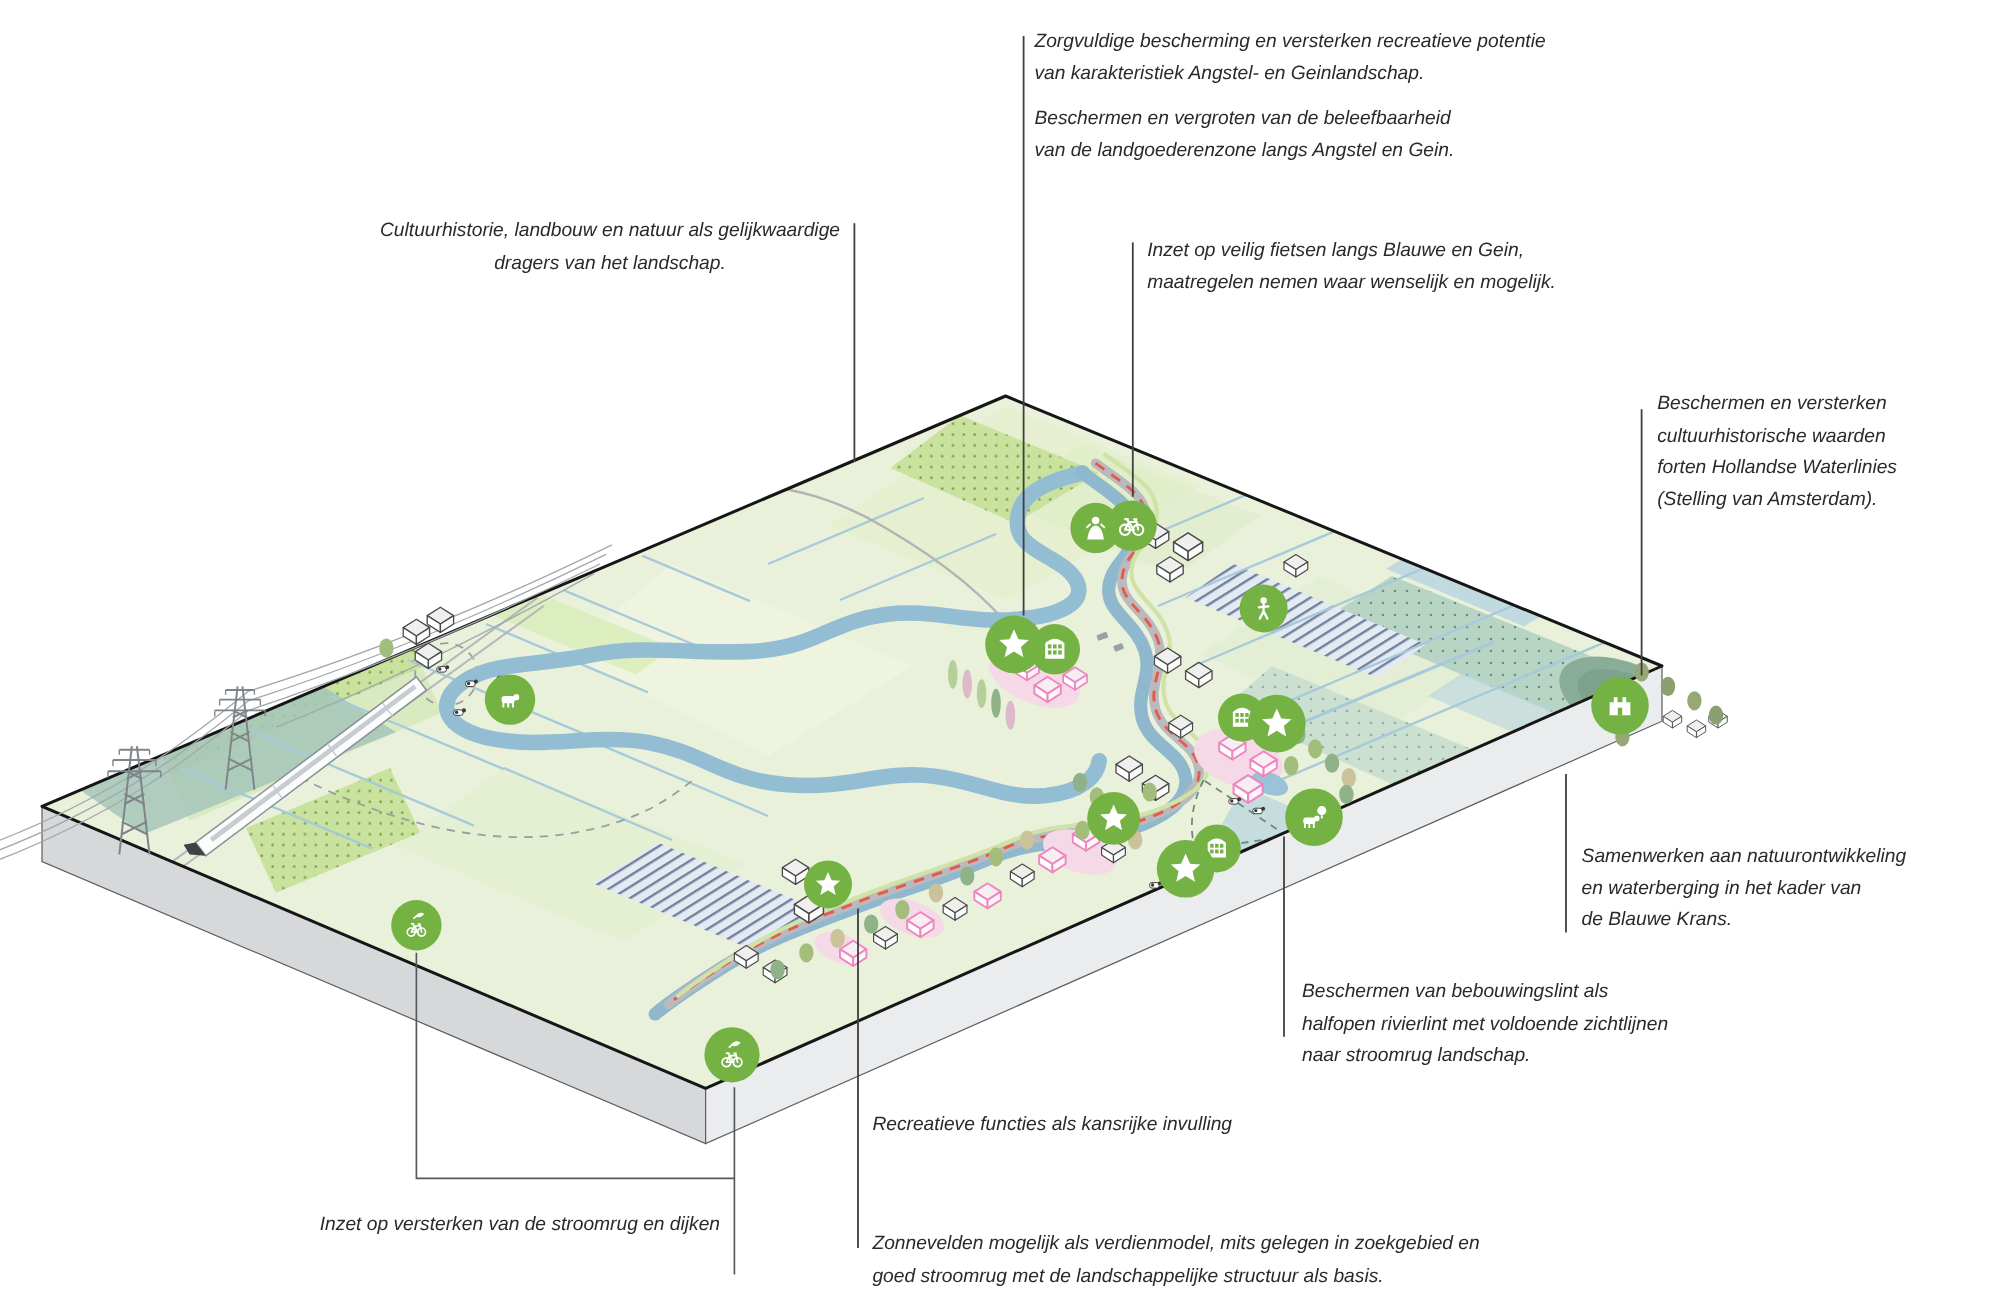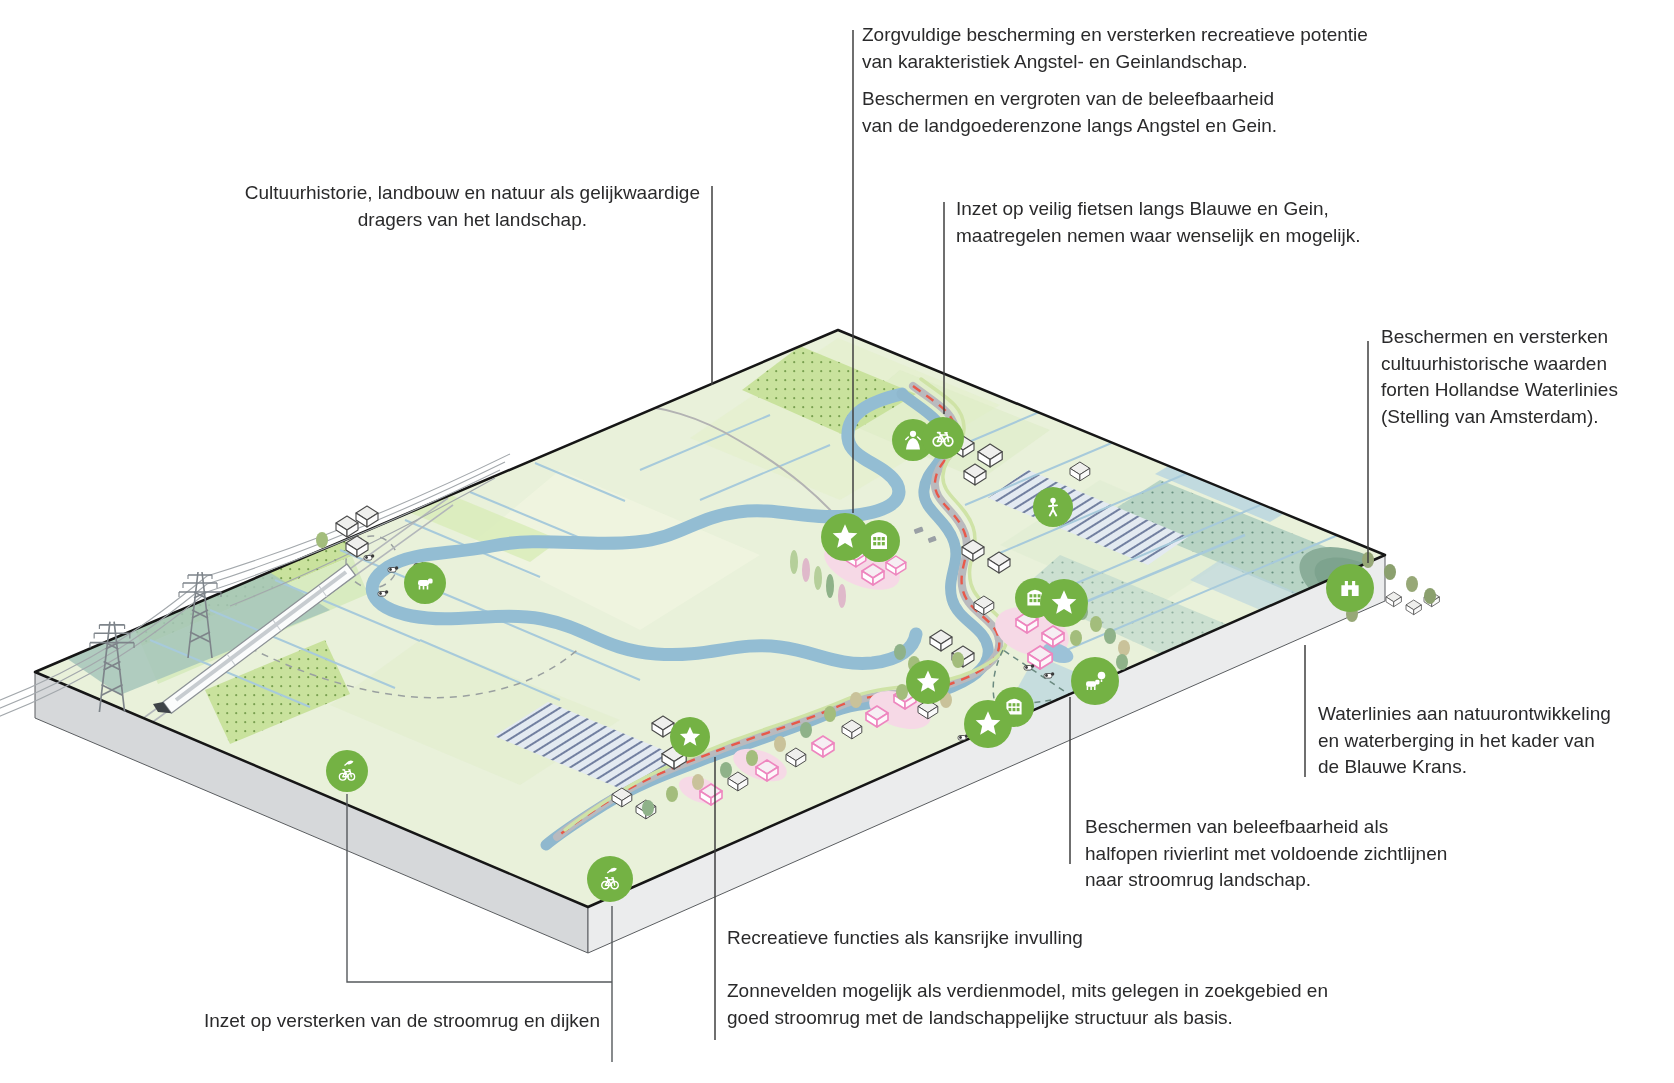--- a/index.html
+++ b/index.html
@@ -1,19 +1,19 @@
 <!DOCTYPE html>
 <html><head>
 <meta charset="utf-8">
 <style>
   html,body{margin:0;padding:0;background:#fff;}
   .stage{position:relative;width:1674px;height:1083px;background:#ffffff;overflow:hidden;
          font-family:"Liberation Sans",sans-serif;}
   .stage svg{position:absolute;left:0;top:0;}
-  .ann{position:absolute;font-size:19px;line-height:26.5px;color:#2a2a2b;white-space:nowrap;}
+  .ann{position:absolute;font-size:16px;line-height:26.5px;color:#2a2a2b;white-space:nowrap;font-style:italic;}
   .ann span{display:block;}
   .ann.r{text-align:center;}
 </style>
 </head>
 <body>
 
 <div class="stage">
 
 <svg width="1674" height="1083" viewBox="0 0 1674 1083">
   <defs>
@@ -429,33 +429,33 @@
     <span>Inzet op veilig fietsen langs Blauwe en Gein,</span>
     <span>maatregelen nemen waar wenselijk en mogelijk.</span>
   </div>
   <div class="ann" style="left:1381px;top:324px">
     <span>Beschermen en versterken</span>
     <span>cultuurhistorische waarden</span>
     <span>forten Hollandse Waterlinies</span>
     <span>(Stelling van Amsterdam).</span>
   </div>
   <div class="ann" style="left:1318px;top:701px">
-    <span>Waterlinies aan natuurontwikkeling</span>
+    <span>Samenwerken aan natuurontwikkeling</span>
     <span>en waterberging in het kader van</span>
     <span>de Blauwe Krans.</span>
   </div>
   <div class="ann" style="left:1085px;top:814px">
-    <span>Beschermen van beleefbaarheid als</span>
+    <span>Beschermen van bebouwingslint als</span>
     <span>halfopen rivierlint met voldoende zichtlijnen</span>
     <span>naar stroomrug landschap.</span>
   </div>
   <div class="ann" style="left:727px;top:925px">
     <span>Recreatieve functies als kansrijke invulling</span>
   </div>
-  <div class="ann" style="left:727px;top:978px">
+  <div class="ann" style="left:727px;top:1024px">
     <span>Zonnevelden mogelijk als verdienmodel, mits gelegen in zoekgebied en</span>
     <span>goed stroomrug met de landschappelijke structuur als basis.</span>
   </div>
   <div class="ann r" style="right:1074px;top:1008px">
     <span>Inzet op versterken van de stroomrug en dijken</span>
   </div>
 
 </div>
 
 </body></html>

